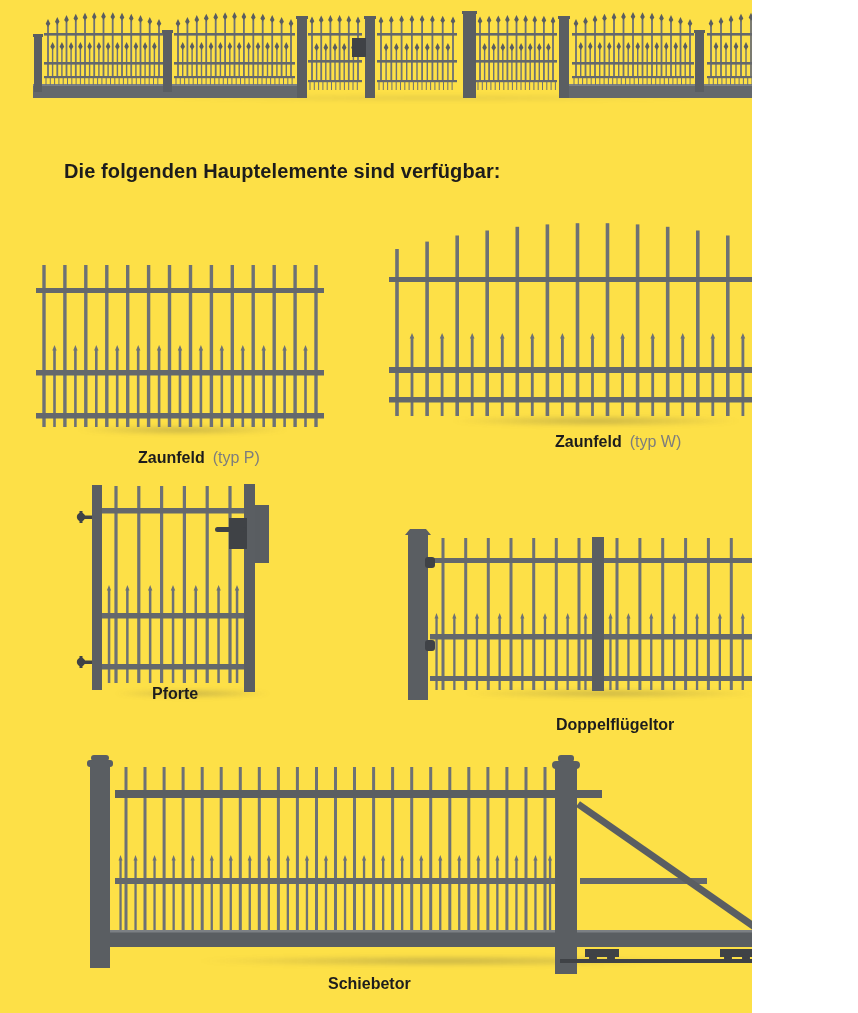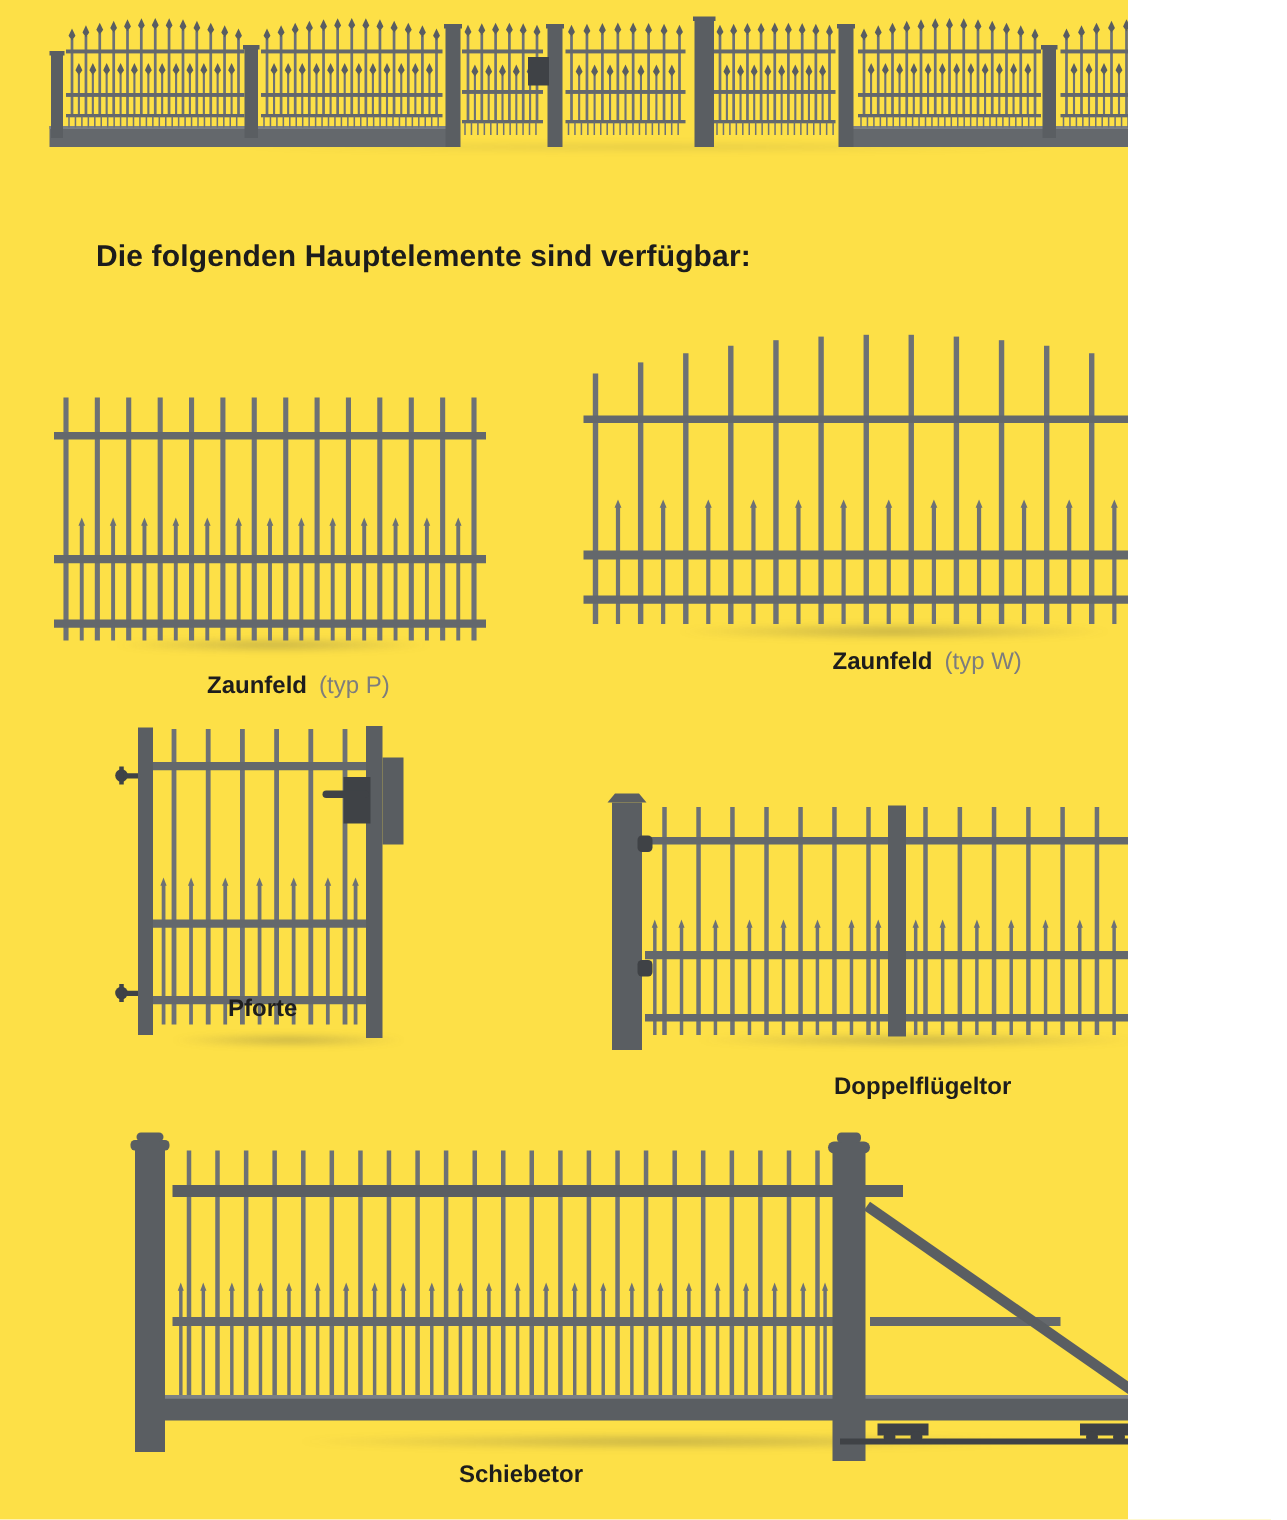--- a/index.html
+++ b/index.html
@@ -655,21 +655,21 @@
         <rect x="159.0" y="41.0" width="18.0" height="31.0" fill="#3f4246"></rect>
         <rect x="145.0" y="50.0" width="31.0" height="5.0" fill="#3f4246" rx="2.5"></rect>
         <rect x="8.0" y="38.5" width="14.0" height="3.5" fill="#3f4246"></rect>
         <circle cx="11" cy="40.0" r="4.2" fill="#3f4246"></circle>
         <rect x="9.5" y="34.0" width="3.0" height="12.0" fill="#3f4246"></rect>
         <rect x="8.0" y="183.5" width="14.0" height="3.5" fill="#3f4246"></rect>
         <circle cx="11" cy="185.0" r="4.2" fill="#3f4246"></circle>
         <rect x="9.5" y="179.0" width="3.0" height="12.0" fill="#3f4246"></rect>
       </svg>
   </figure>
-  <figcaption class="cap" style="left:152px;top:664px">
+  <figcaption class="cap" style="left:152px;top:685px">
     <b>Pforte</b><span class="muted"></span>
   </figcaption>
 
   <div class="shadow" style="left:398px;top:687px;width:428px;height:13px"></div>
   <figure class="fig" style="left:390px;top:528px;width:430px;height:180px">
     <svg width="430" height="180" viewBox="0 0 430 180">
         <rect x="51.5" y="10.0" width="3.0" height="152.0" fill="#6d7175"></rect>
         <rect x="74.2" y="10.0" width="3.0" height="152.0" fill="#6d7175"></rect>
         <rect x="96.8" y="10.0" width="3.0" height="152.0" fill="#6d7175"></rect>
         <rect x="119.5" y="10.0" width="3.0" height="152.0" fill="#6d7175"></rect>
@@ -828,17 +828,17 @@
         <rect x="478.0" y="5.0" width="16.0" height="7.0" fill="#5a5e62" rx="3"></rect>
         <rect x="480.0" y="209.0" width="197.0" height="4.0" fill="#3f4246"></rect>
         <rect x="505.0" y="199.0" width="34.0" height="8.0" fill="#3f4246"></rect>
         <circle cx="513.0" cy="208.0" r="4" fill="#3f4246"></circle>
         <circle cx="531.0" cy="208.0" r="4" fill="#3f4246"></circle>
         <rect x="640.0" y="199.0" width="34.0" height="8.0" fill="#3f4246"></rect>
         <circle cx="648.0" cy="208.0" r="4" fill="#3f4246"></circle>
         <circle cx="666.0" cy="208.0" r="4" fill="#3f4246"></circle>
       </svg>
   </figure>
-  <figcaption class="cap" style="left:306px;top:975px">
+  <figcaption class="cap" style="left:328px;top:975px">
     <b>Schiebetor</b><span class="muted"></span>
   </figcaption>
 
 </div>
 
 </body></html>

